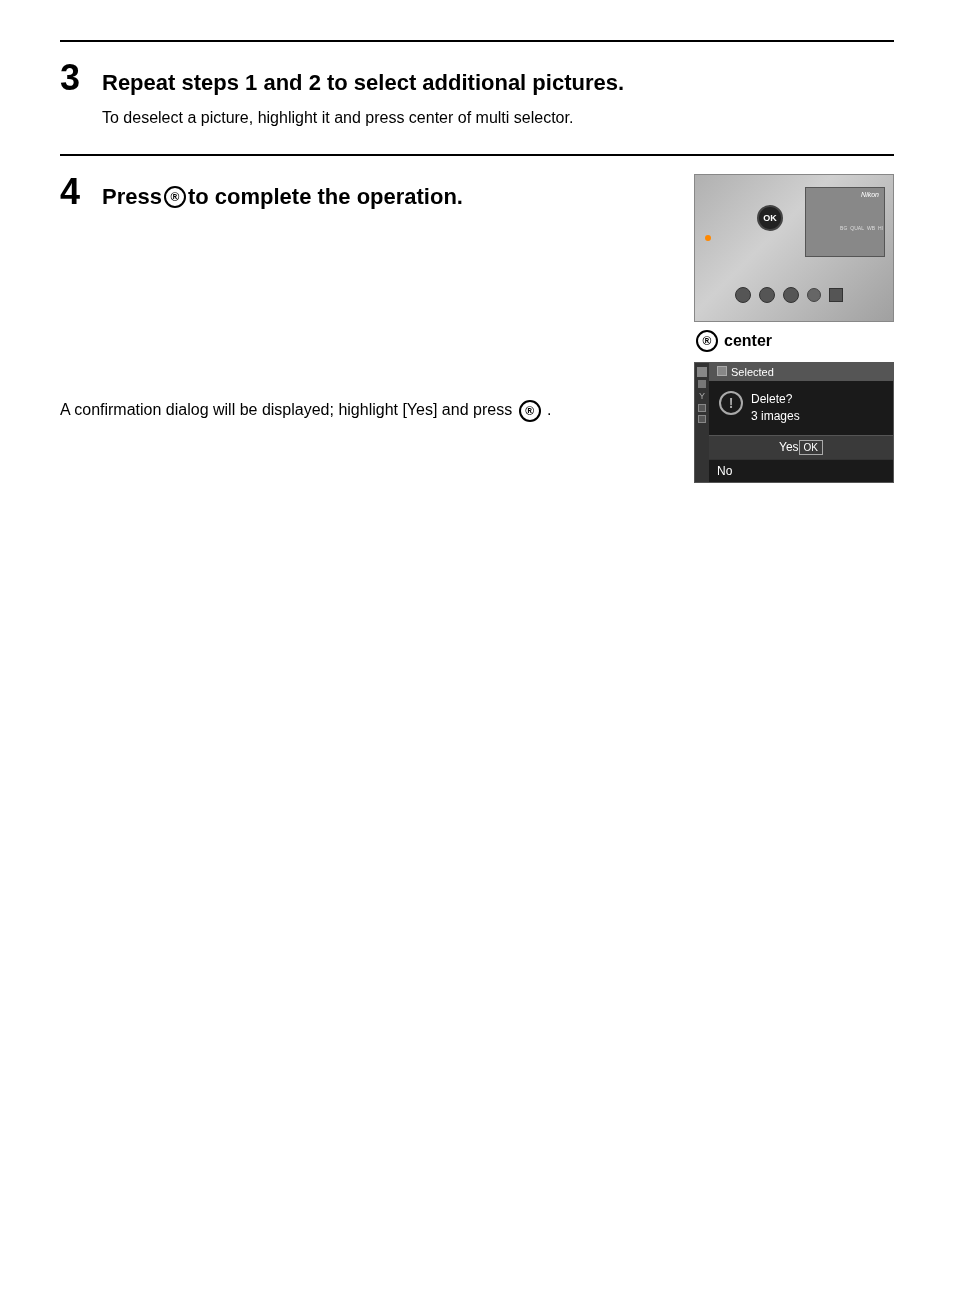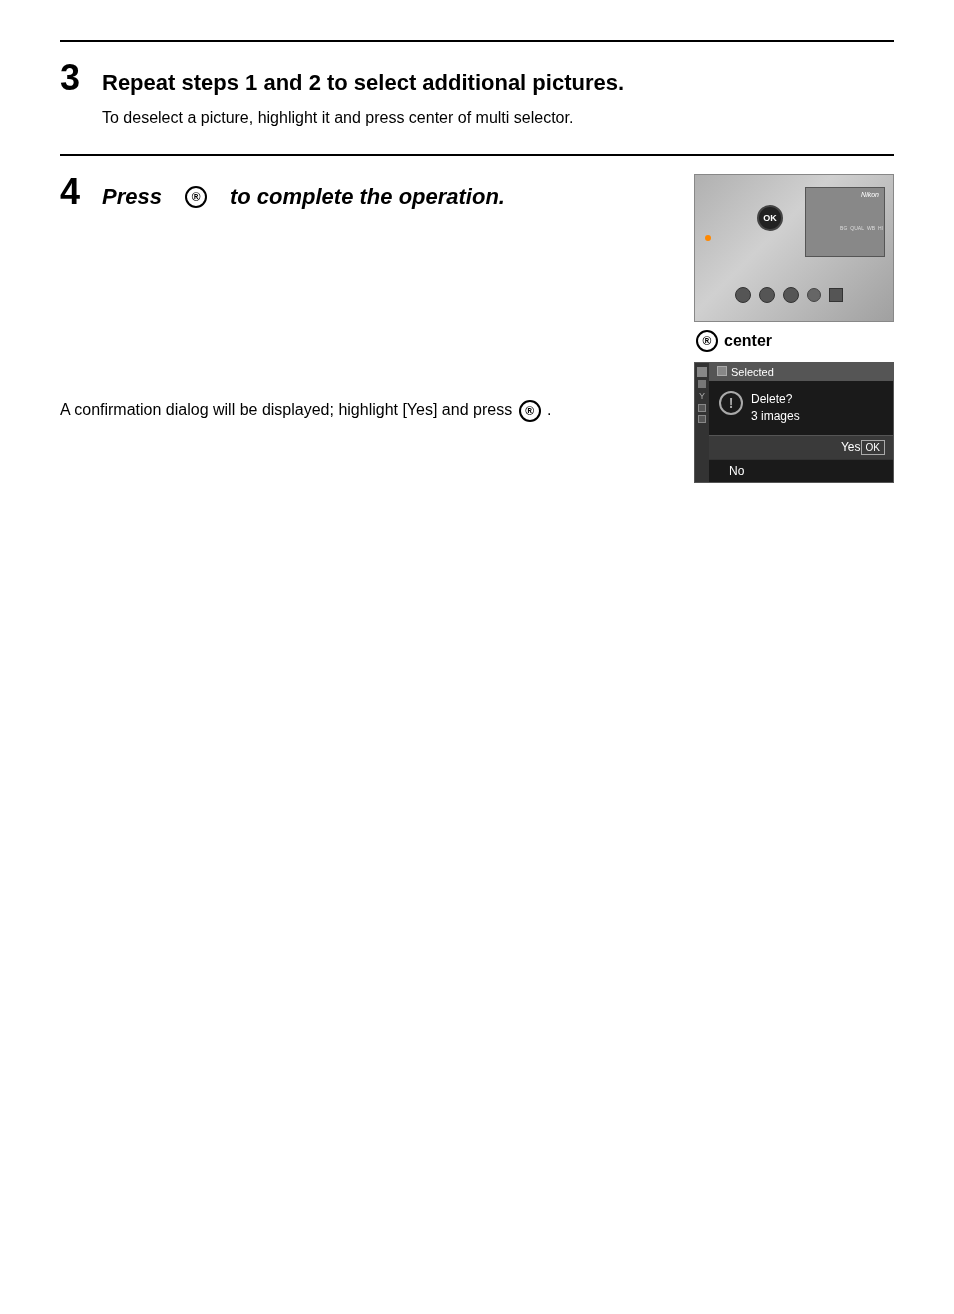--- a/index.html
+++ b/index.html
@@ -102,22 +102,21 @@
       gap: 12px;
       margin-bottom: 12px;
     }
 
     .step4-title {
       font-size: 22px;
       font-weight: bold;
       font-family: Arial, sans-serif;
       display: flex;
       align-items: center;
-      gap: 21px;
-      font-style: italic;
+      gap: 0;
     }
 
     
     .camera-image {
       width: 200px;
       height: 148px;
       background: #c8c8c8;
       border: 1px solid #888;
       position: relative;
       overflow: hidden;
@@ -304,39 +303,39 @@
       flex-direction: column;
     }
 
     .dialog-yes {
       background: #3a3a3a;
       color: white;
       font-size: 12px;
       font-family: Arial, sans-serif;
       padding: 4px 8px;
       display: flex;
-      justify-content: flex-end;
+      justify-content: center;
       align-items: center;
       border-top: 1px solid #555;
     }
 
     .dialog-ok-box {
       border: 1px solid #aaa;
       padding: 1px 4px;
       font-size: 10px;
       font-family: Arial, sans-serif;
       color: white;
     }
 
     .dialog-no {
       background: #1a1a1a;
       color: white;
       font-size: 12px;
       font-family: Arial, sans-serif;
-      padding: 4px 20px;
+      padding: 4px 8px;
       border-top: 1px solid #333;
     }
 
     
     .confirmation-text {
       margin-top: 36px;
       font-size: 16px;
       font-family: Arial, sans-serif;
       line-height: 1.5;
     }

